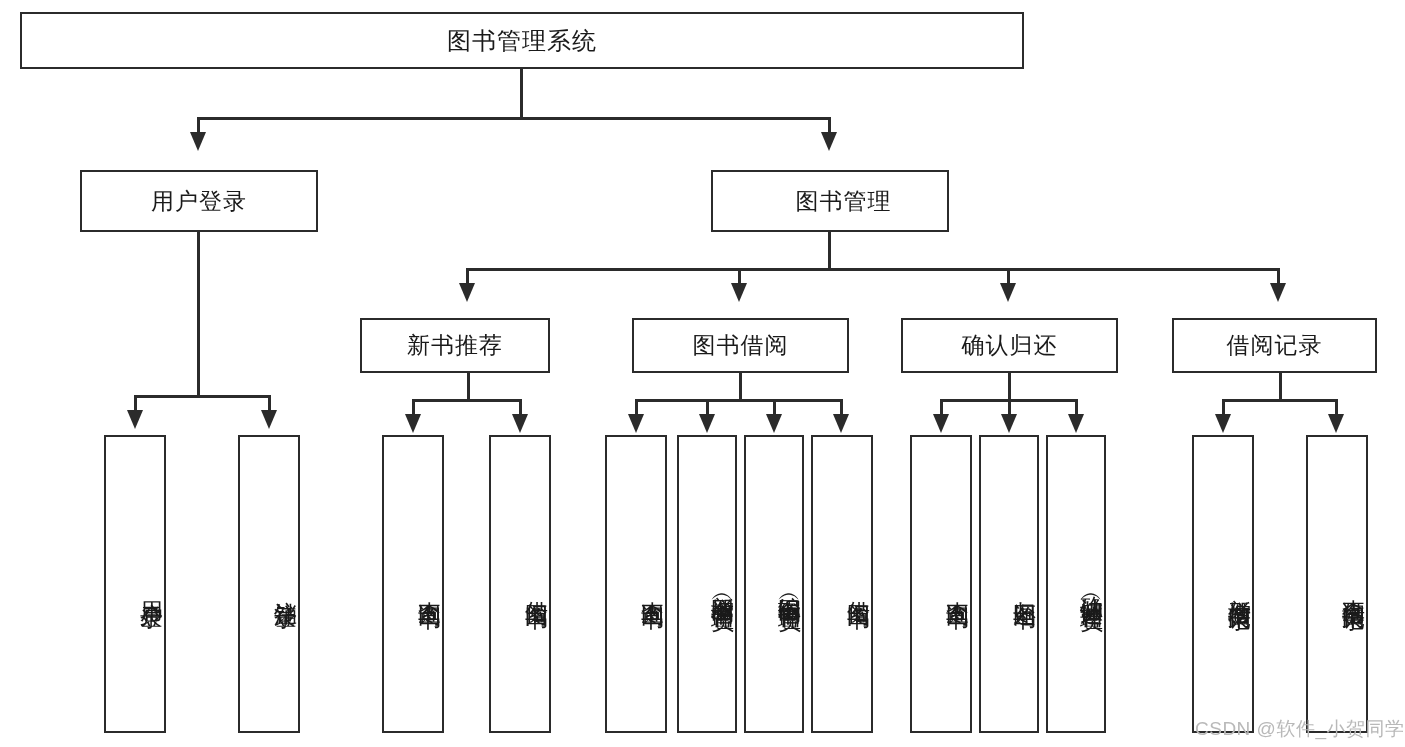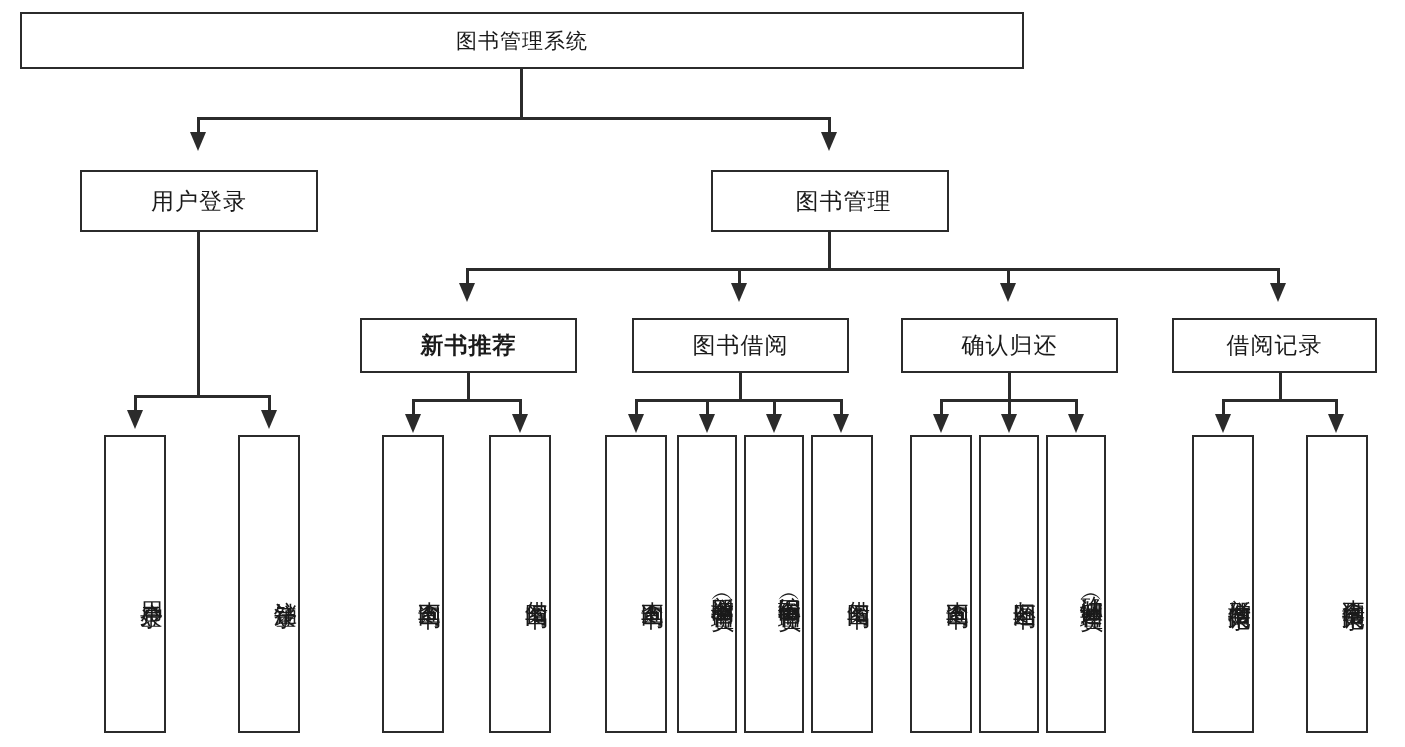--- a/index.html
+++ b/index.html
@@ -25,21 +25,21 @@
     display: flex;
     align-items: center;
     justify-content: center;
     color: #1a1a1a;
   }
   .node.horizontal {
     font-size: 23px;
     letter-spacing: 1px;
   }
   .node.root {
-    font-size: 21px;
+    font-size: 24px;
   }
   .node.vertical {
     writing-mode: vertical-rl;
     text-orientation: upright;
     font-size: 23px;
     line-height: 1.12;
     letter-spacing: 2px;
     padding-top: 6px;
     align-items: flex-start;
     justify-content: center;
@@ -105,21 +105,21 @@
   <div class="conn h" style="left:466px; top:268px; width:813px; height:3px;"></div>
   <div class="conn v" style="left:466px; top:268px; width:3px; height:17px;"></div>
   <div class="arrow" style="left:459px; top:283px;"></div>
   <div class="conn v" style="left:738px; top:268px; width:3px; height:17px;"></div>
   <div class="arrow" style="left:731px; top:283px;"></div>
   <div class="conn v" style="left:1007px; top:268px; width:3px; height:17px;"></div>
   <div class="arrow" style="left:1000px; top:283px;"></div>
   <div class="conn v" style="left:1277px; top:268px; width:3px; height:17px;"></div>
   <div class="arrow" style="left:1270px; top:283px;"></div>
 
-  <div class="node horizontal" style="left:360px; top:318px; width:217px; height:55px;font-weight:bold;">
+  <div class="node horizontal" style="left:360px; top:318px; width:190px; height:55px;">
     <span>新书推荐</span>
   </div>
   <div class="node horizontal" style="left:632px; top:318px; width:217px; height:55px;align-items:center;">
     <span>图书借阅</span>
   </div>
   <div class="node horizontal" style="left:901px; top:318px; width:217px; height:55px;">
     <span>确认归还</span>
   </div>
   <div class="node horizontal" style="left:1172px; top:318px; width:205px; height:55px;">
     <span>借阅记录</span>
@@ -196,14 +196,15 @@
     <span class="vtext">确认归还（管理员）</span>
   </div>
 
   <div class="node vertical" style="left:1192px; top:435px; width:62px; height:298px;">
     <span class="vtext">新增借阅记录</span>
   </div>
   <div class="node vertical" style="left:1306px; top:435px; width:62px; height:298px;">
     <span class="vtext">查询借阅记录</span>
   </div>
 
+  <div class="watermark" style="left:1195px; top:716px;">CSDN @软件_小贺同学</div>
 
 </div>
 
 </body></html>

